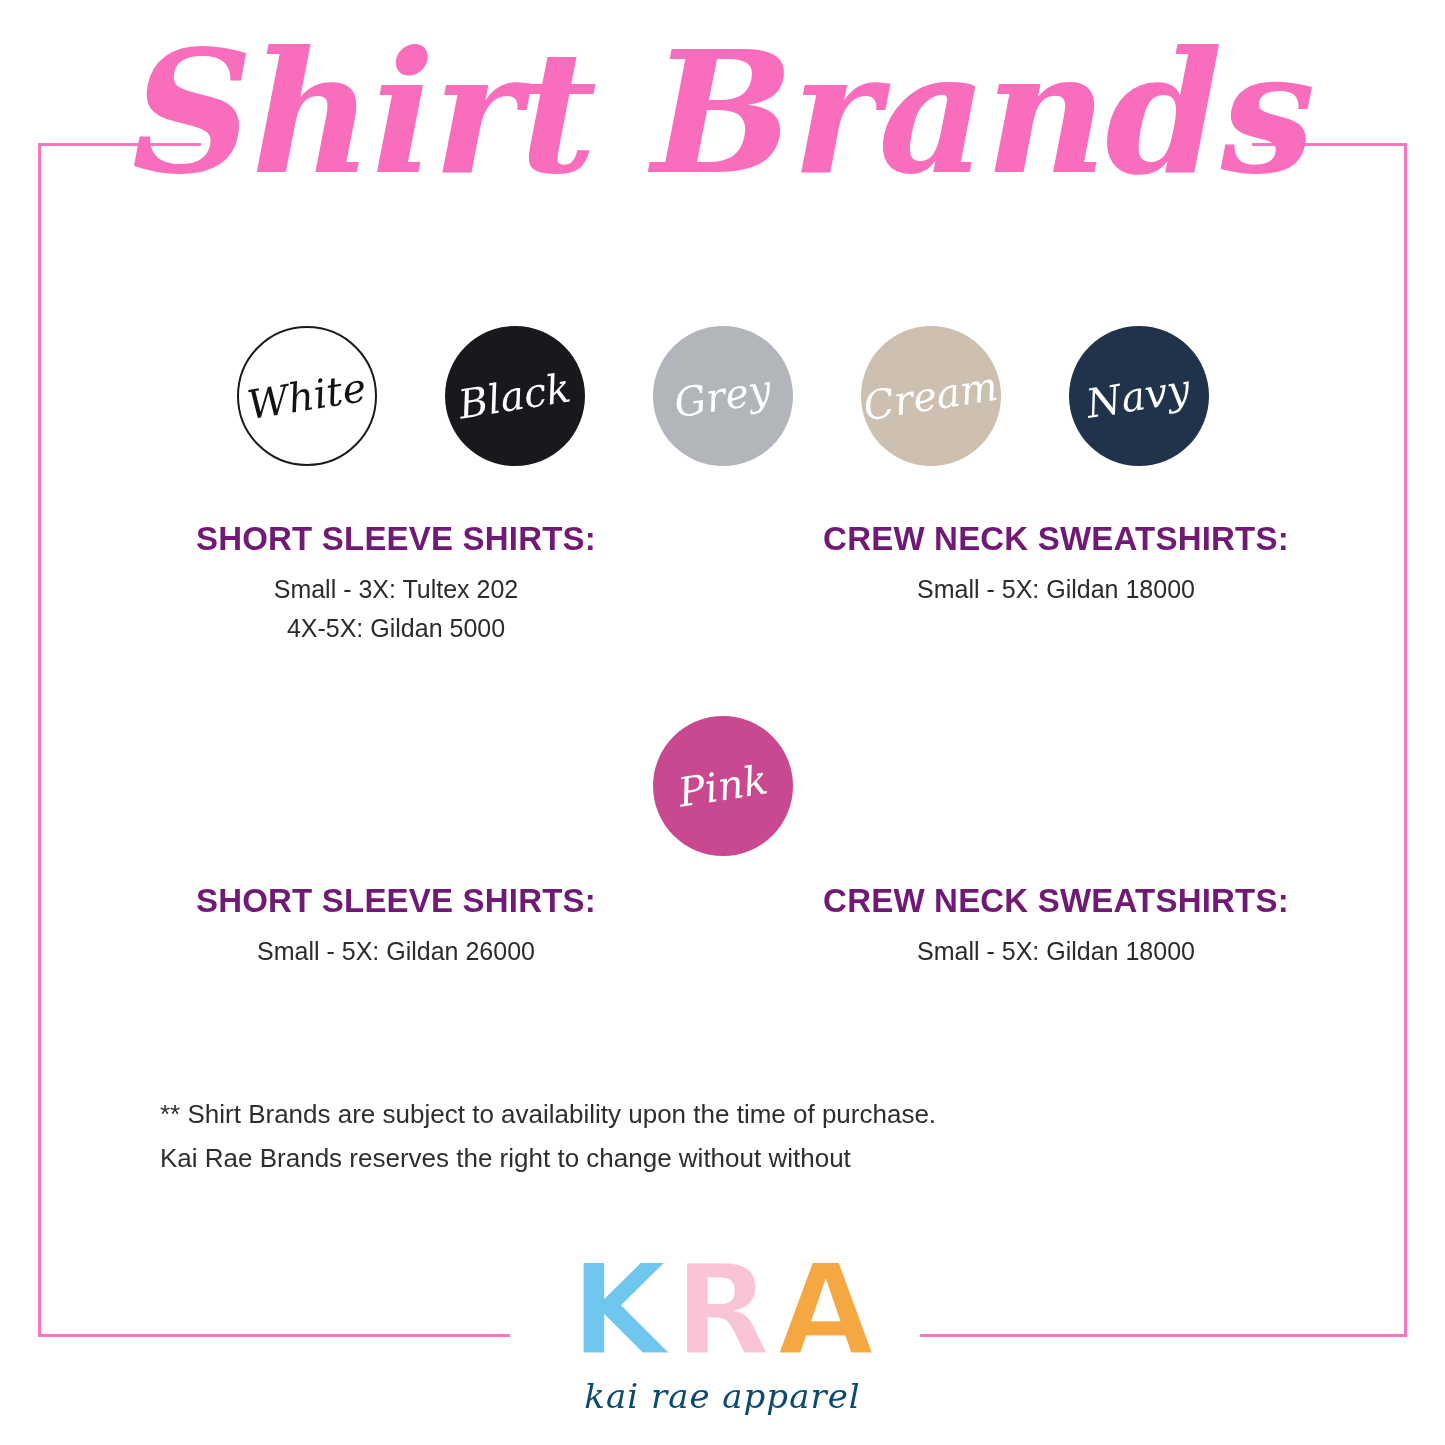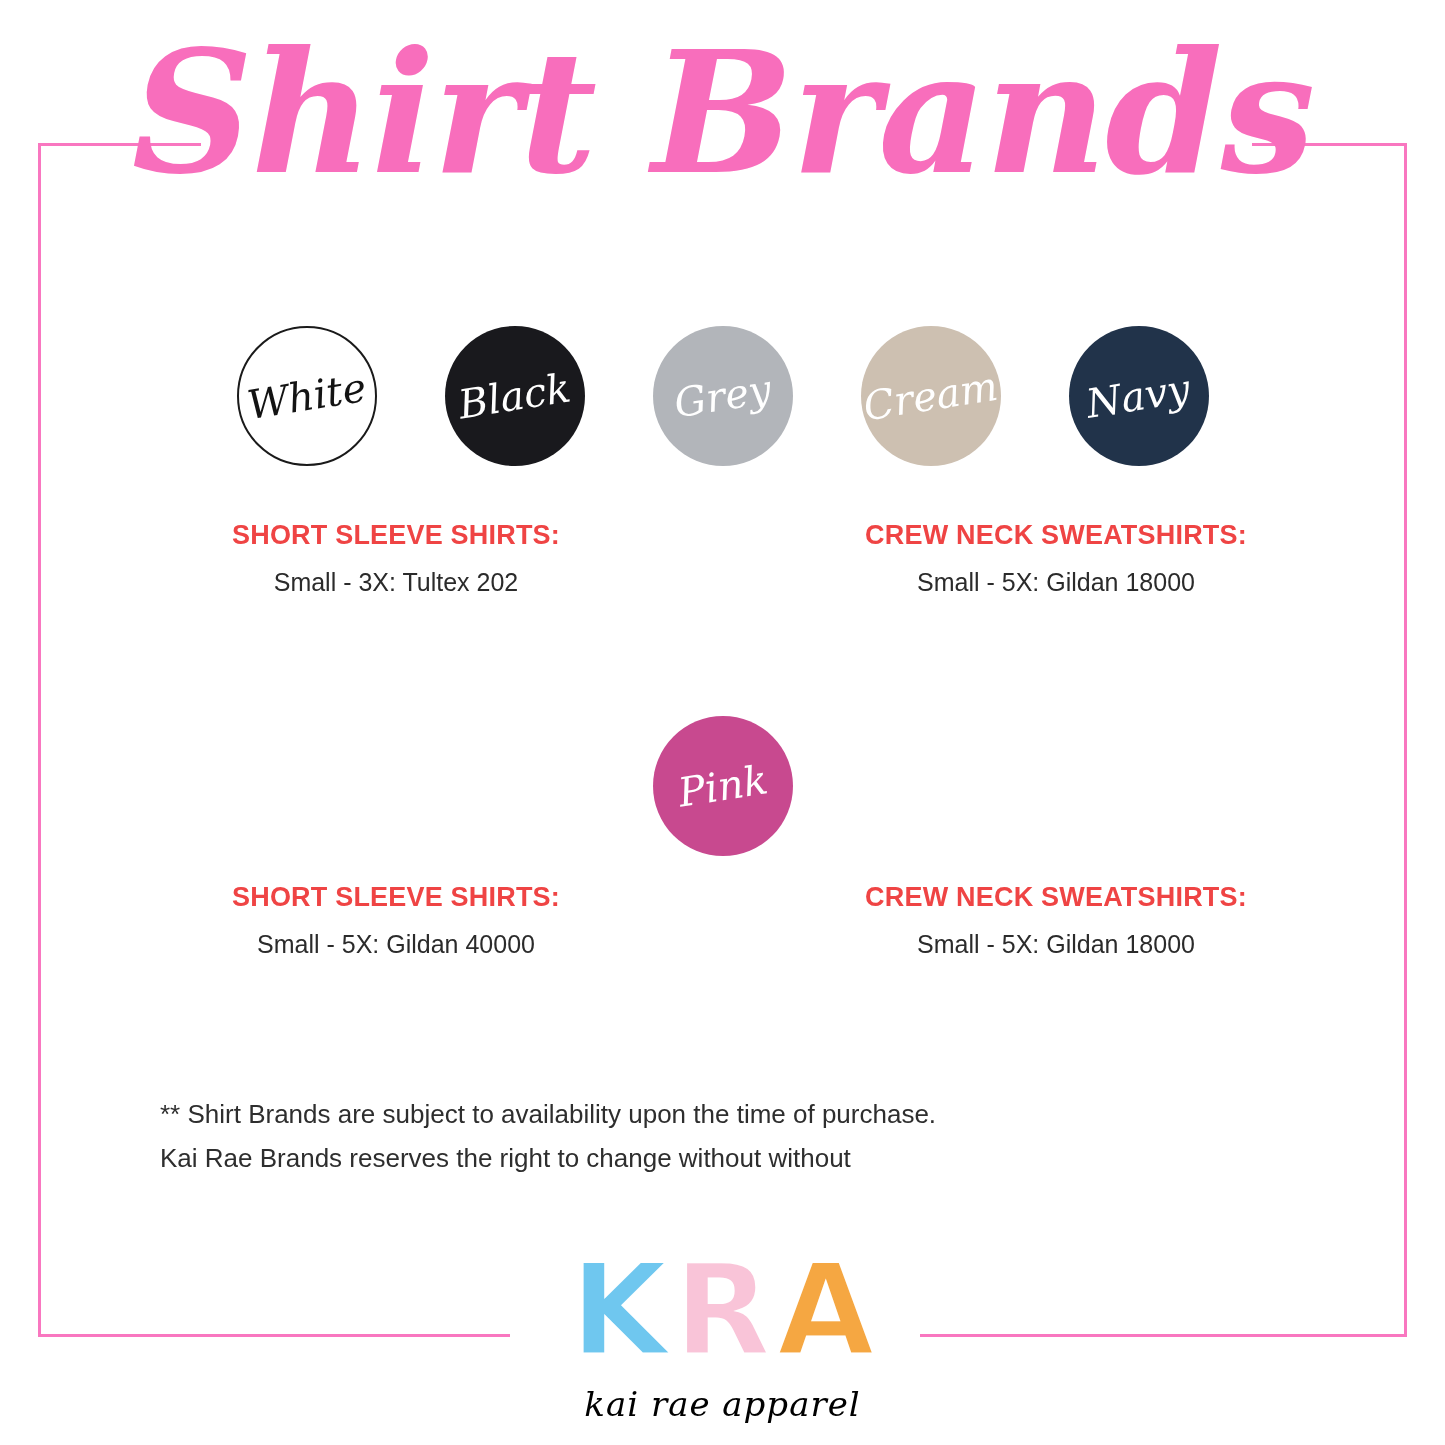--- a/index.html
+++ b/index.html
@@ -141,22 +141,22 @@
     text-align: center;
   }
   .block-ss-1 { left: 96px;  top: 520px; width: 600px; }
   .block-cn-1 { left: 746px; top: 520px; width: 620px; }
   .block-ss-2 { left: 96px;  top: 882px; width: 600px; }
   .block-cn-2 { left: 746px; top: 882px; width: 620px; }
 
   .block-heading {
     font-family: "Liberation Sans", sans-serif;
     font-weight: bold;
-    font-size: 27px;
-    color: #ef4444;
+    font-size: 33px;
+    color: #701a75;
     letter-spacing: 0.2px;
     margin-bottom: 12px;
   }
   .block-line {
     font-family: "Liberation Sans", sans-serif;
     font-weight: normal;
     font-size: 25px;
     color: #2b2b2b;
     line-height: 1.55;
   }
@@ -193,25 +193,25 @@
     font-family: "DejaVu Sans", sans-serif;
     font-weight: bold;
     font-size: 126px;
     line-height: 1;
     letter-spacing: 0px;
   }
   .logo-k { color: #6fc7ef; -webkit-text-stroke: 3px #ffffff; }
   .logo-r { color: #f9c4d8; -webkit-text-stroke: 3px #ffffff; }
   .logo-a { color: #f5a742; -webkit-text-stroke: 3px #ffffff; }
   .logo-tagline {
-    margin-top: 10px;
+    margin-top: 2px;
     font-family: "DejaVu Serif", serif;
     font-style: italic;
     font-size: 34px;
-    color: #000000;
+    color: #0c4a6e;
     letter-spacing: 1px;
   }
 </style>
 </head>
 <body>
 
 <div class="page">
 
   <div class="frame-left"></div>
   <div class="frame-right"></div>
@@ -236,36 +236,37 @@
       <span class="swatch-label">Cream</span>
     </div>
     <div class="swatch sw-navy">
       <span class="swatch-label">Navy</span>
     </div>
   </div>
 
   <div class="info-block block-ss-1">
     <div class="block-heading">SHORT SLEEVE SHIRTS:</div>
     <div class="block-line">Small - 3X: Tultex 202</div>
+    <div class="block-line">4X-5X: Gildan 5000</div>
   </div>
 
   <div class="info-block block-cn-1">
     <div class="block-heading">CREW NECK SWEATSHIRTS:</div>
     <div class="block-line">Small - 5X: Gildan 18000</div>
   </div>
 
   <div class="swatch-row swatch-row-2">
     <div class="swatch sw-pink">
       <span class="swatch-label">Pink</span>
     </div>
   </div>
 
   <div class="info-block block-ss-2">
     <div class="block-heading">SHORT SLEEVE SHIRTS:</div>
-    <div class="block-line">Small - 5X: Gildan 40000</div>
+    <div class="block-line">Small - 5X: Gildan 26000</div>
   </div>
 
   <div class="info-block block-cn-2">
     <div class="block-heading">CREW NECK SWEATSHIRTS:</div>
     <div class="block-line">Small - 5X: Gildan 18000</div>
   </div>
 
   <div class="disclaimer">
     <div>** Shirt Brands are subject to availability upon the time of purchase.</div>
     <div>Kai Rae Brands reserves the right to change without without</div>

